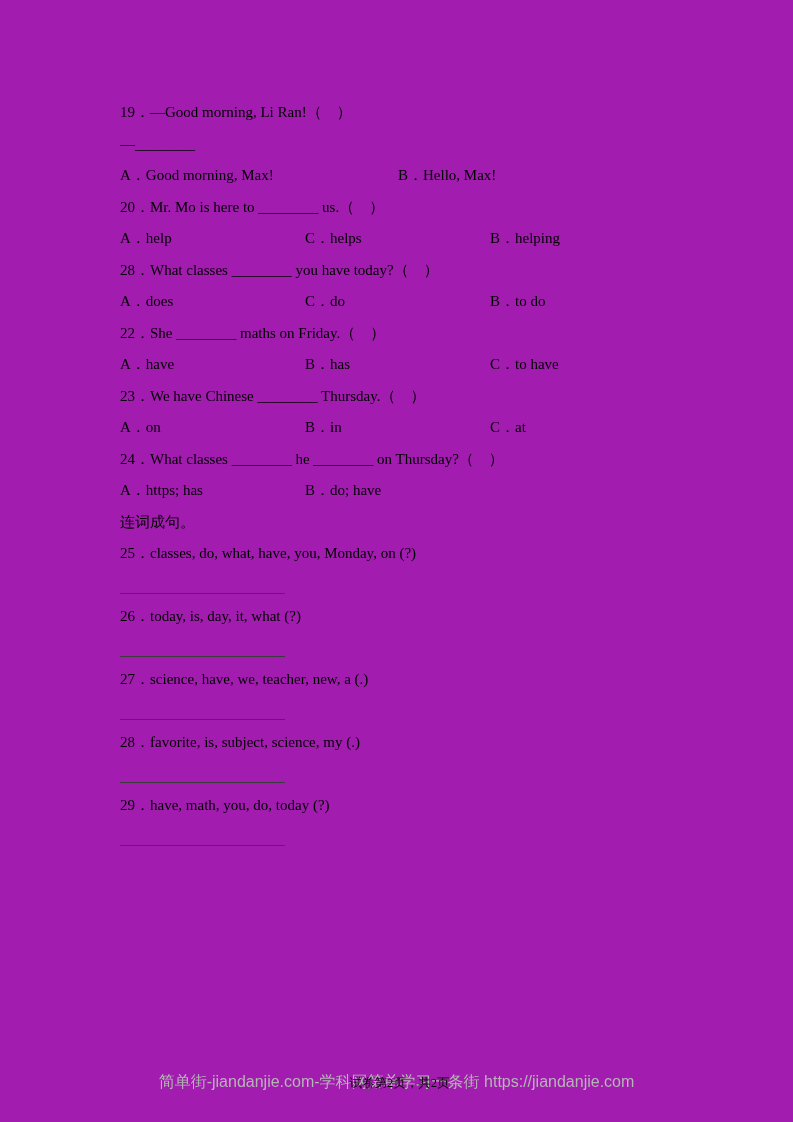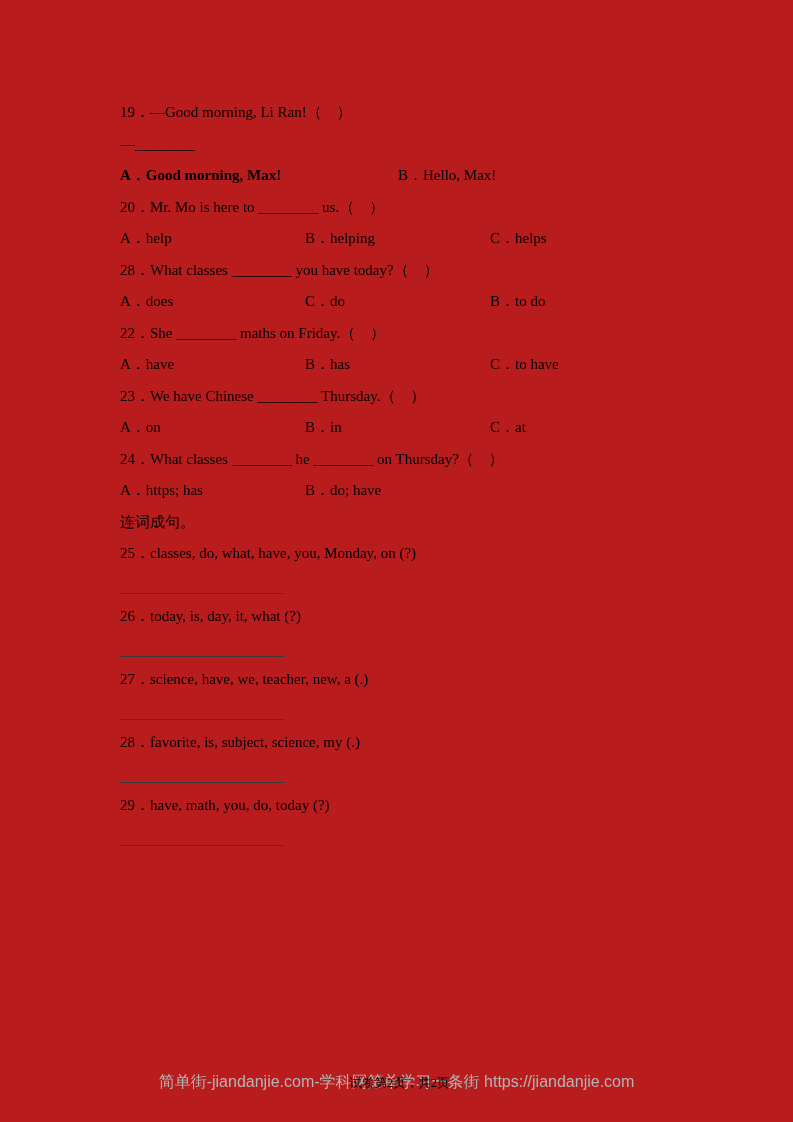--- a/index.html
+++ b/index.html
@@ -8,21 +8,21 @@
     width: 793px;
     height: 1122px;
     position: relative;
     font-family: "Liberation Serif", "DejaVu Serif", serif;
     color: #000000;
     overflow: hidden;
   }
   .page {
     position: absolute;
     inset: 0;
-    background: #b91c1c;
+    background: #a21caf;
   }
   .content {
     position: absolute;
     top: 97px;
     left: 120px;
     width: 580px;
   }
   .qline {
     font-size: 15px;
     line-height: 31.5px;
@@ -33,21 +33,20 @@
     line-height: 31.5px;
     font-size: 15px;
   }
   .opt {
     width: 185px;
     white-space: pre-wrap;
     flex-shrink: 0;
   }
   .opt.wide {
     width: 278px;
-    font-weight: bold;
   }
   .section-header {
     font-size: 15px;
     line-height: 31.5px;
   }
   .blank-row {
     height: 31.5px;
     position: relative;
   }
   .blank-line {
@@ -97,22 +96,22 @@
       <div class="opt-row">
         <span class="opt wide">A．Good morning, Max!</span>
         <span class="opt">B．Hello, Max!</span>
       </div>
     </section>
 
     <section>
       <div class="qline">20．Mr. Mo is here to ________ us.（    ）</div>
       <div class="opt-row">
         <span class="opt">A．help</span>
+        <span class="opt">C．helps</span>
         <span class="opt">B．helping</span>
-        <span class="opt">C．helps</span>
       </div>
     </section>
 
     <section>
       <div class="qline">28．What classes ________ you have today?（    ）</div>
       <div class="opt-row">
         <span class="opt">A．does</span>
         <span class="opt">C．do</span>
         <span class="opt">B．to do</span>
       </div>

